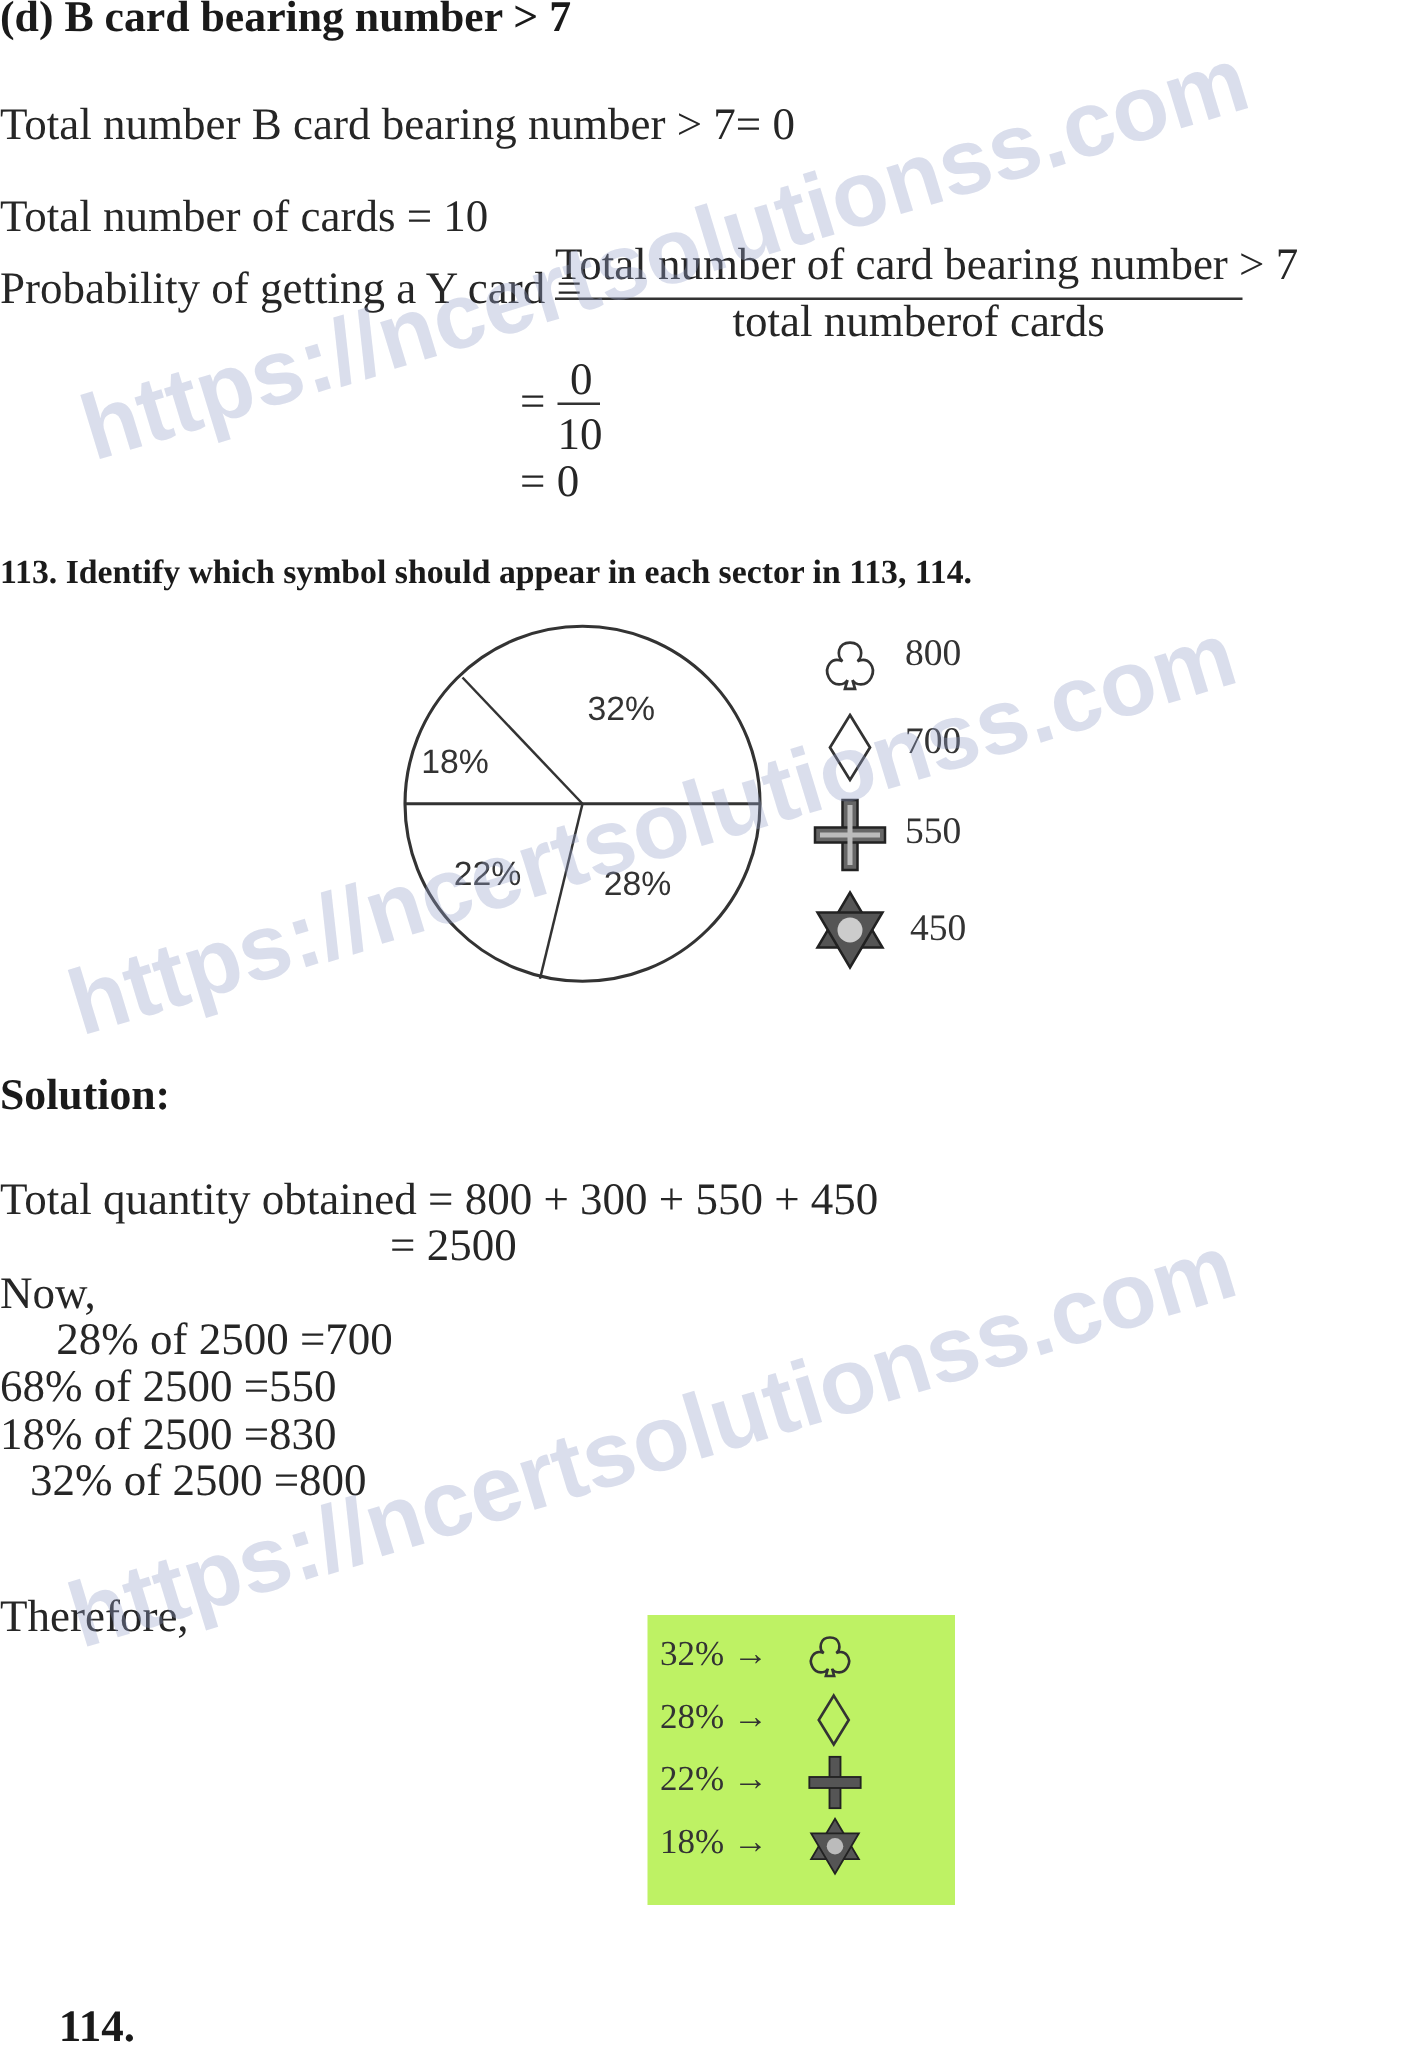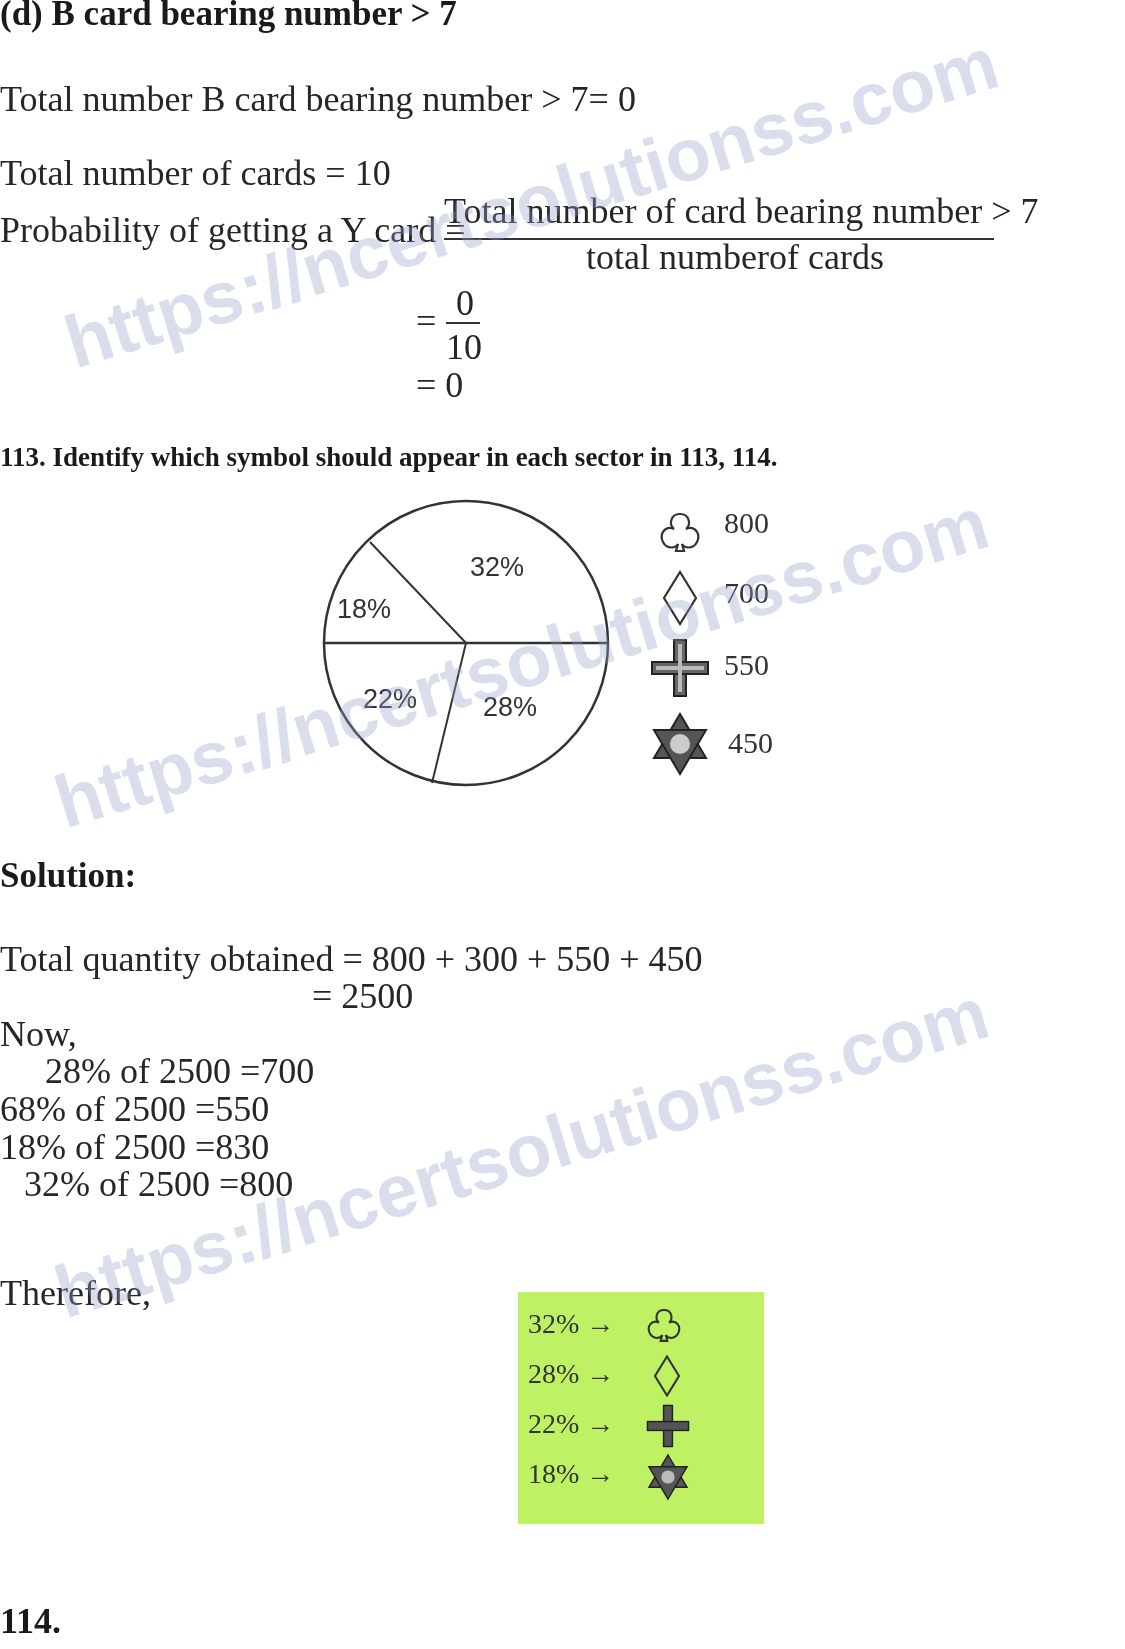--- a/index.html
+++ b/index.html
@@ -121,17 +121,17 @@
     <span>18%</span>
     <span>→</span>
   </div>
   <svg class="abs" style="left:128px; top:160px;" width="44" height="50" viewBox="0 0 60 64">
     <path d="M30 2 L56 46 L4 46 Z" fill="#555" stroke="#222" stroke-width="2"></path>
     <path d="M30 62 L56 18 L4 18 Z" fill="#555" stroke="#222" stroke-width="2"></path>
     <circle cx="30" cy="32" r="9" fill="#bbb"></circle>
   </svg>
 </div>
 
-<div class="abs h-bold" style="left:0; top:1600px; font-size:36px;">114.</div>
+<div class="abs h-bold" style="left:0; top:1600px; font-size:36px;padding-left:47px;">114.</div>
 
 <div class="watermark" style="left:80px; top:300px;">https://ncertsolutionss.com</div>
 <div class="watermark" style="left:70px; top:760px;">https://ncertsolutionss.com</div>
 <div class="watermark" style="left:70px; top:1250px;">https://ncertsolutionss.com</div>
 
 </body></html>

